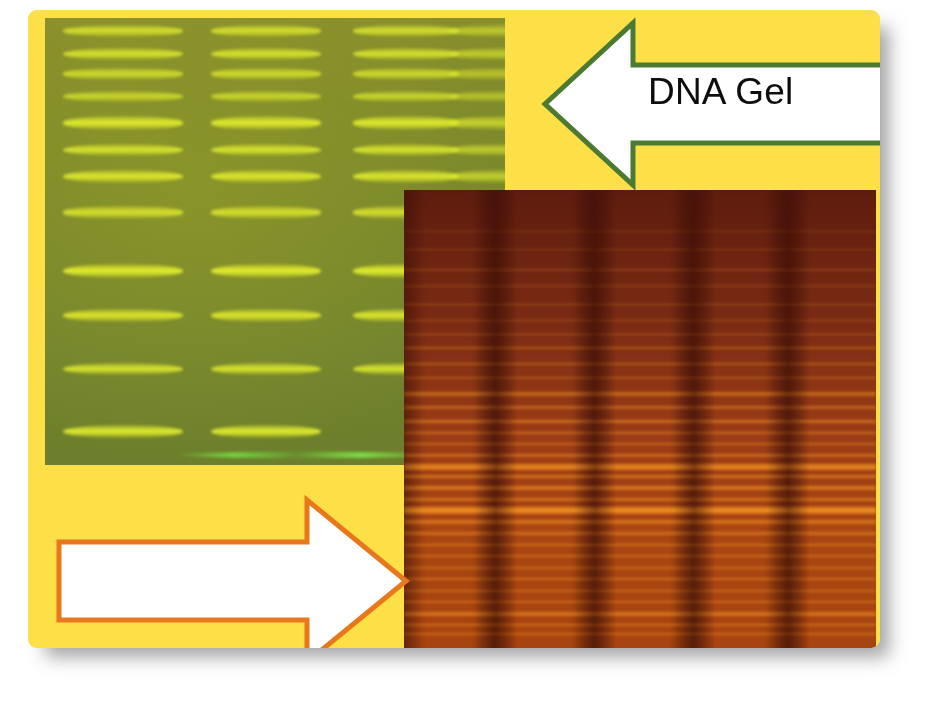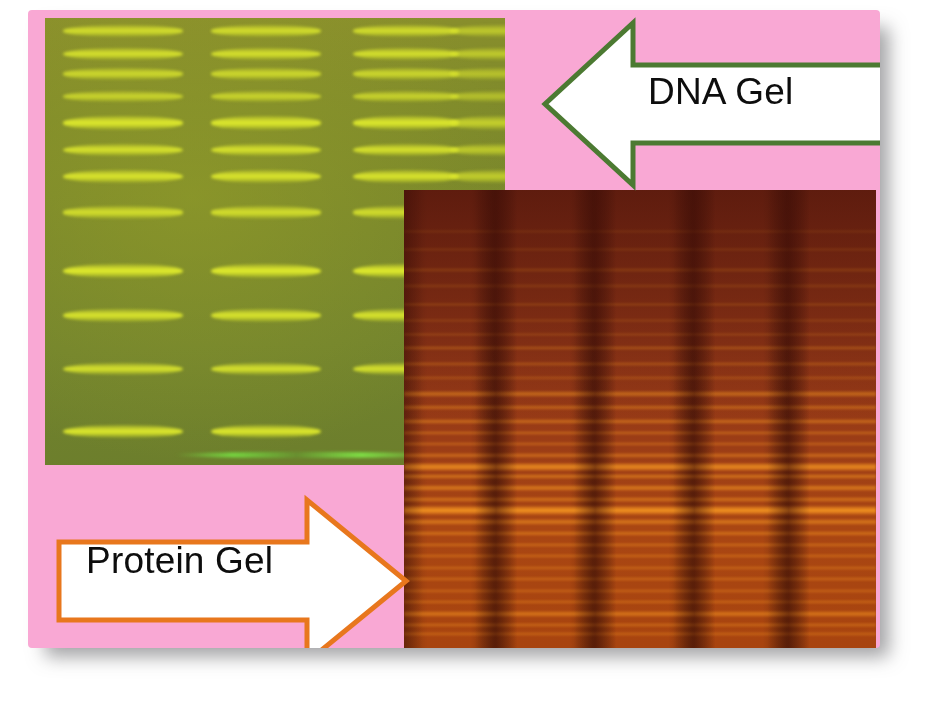--- a/index.html
+++ b/index.html
@@ -9,21 +9,21 @@
   }
 
   #stage{position:relative;width:949px;height:709px;background:#ffffff;}
 
   
   .card{
     position:absolute;left:28px;top:10px;width:852px;height:638px;
     background:#ececed;border-radius:9px;
     box-shadow:13px 13px 18px -4px rgba(90,90,92,.55);
   }
-  .card-inner{position:absolute;inset:0;border-radius:4px;overflow:hidden;background:#f9a8d4;}
+  .card-inner{position:absolute;inset:0;border-radius:9px;overflow:hidden;background:#fde047;}
 
   
   .gel{position:absolute;overflow:hidden;}
 
   
   #dna-gel{
     left:17px;top:8px;width:460px;height:447px;
     background:
       radial-gradient(120% 95% at 32% 40%, rgba(150,160,40,.55) 0%, rgba(110,120,30,0) 62%),
       linear-gradient(178deg,#8a8f2c 0%,#7f8a2b 22%,#77852c 48%,#72832e 72%,#6c7e2c 100%);
@@ -155,19 +155,18 @@
         <svg width="360" height="180" viewBox="0 0 360 180">
           <polygon points="100,10 100,52 353,52 353,130 100,130 100,172 12,91" fill="#ffffff" stroke="#4c7a32" stroke-width="5" stroke-linejoin="miter"></polygon>
         </svg>
         <div class="arrow-label" id="dna-arrow-label">DNA Gel</div>
       </div>
 
       <div class="arrow-wrap" id="protein-arrow-wrap">
         <svg width="360" height="180" viewBox="0 0 360 180">
           <polygon points="253,10 253,52 5,52 5,130 253,130 253,172 352,91" fill="#ffffff" stroke="#e8771d" stroke-width="5" stroke-linejoin="miter"></polygon>
         </svg>
-        <div class="arrow-label" id="protein-arrow-label">Protein Gel</div>
       </div>
 
     </div>
   </div>
 
 </div>
 
 </body></html>

